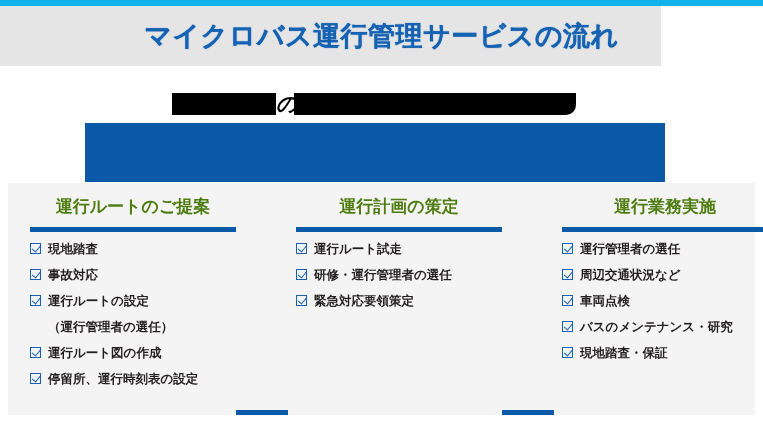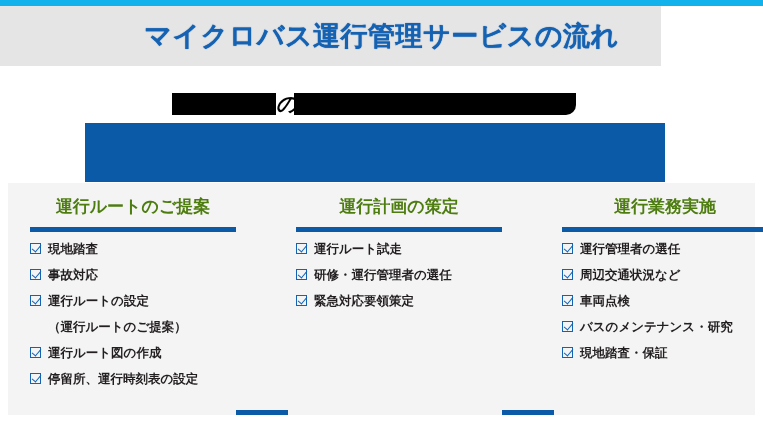--- a/index.html
+++ b/index.html
@@ -220,21 +220,21 @@
       </div>
       <div class="item">
         <span class="check-icon"></span>
         <span class="item-label">事故対応</span>
       </div>
       <div class="item">
         <span class="check-icon"></span>
         <span class="item-label">運行ルートの設定</span>
       </div>
       <div class="item sub">
-        <span class="item-label">（運行ルートのご提案）</span>
+        <span class="item-label">（運行管理者の選任）</span>
       </div>
       <div class="item">
         <span class="check-icon"></span>
         <span class="item-label">運行ルート図の作成</span>
       </div>
       <div class="item">
         <span class="check-icon"></span>
         <span class="item-label">停留所、運行時刻表の設定</span>
       </div>
     </div>

